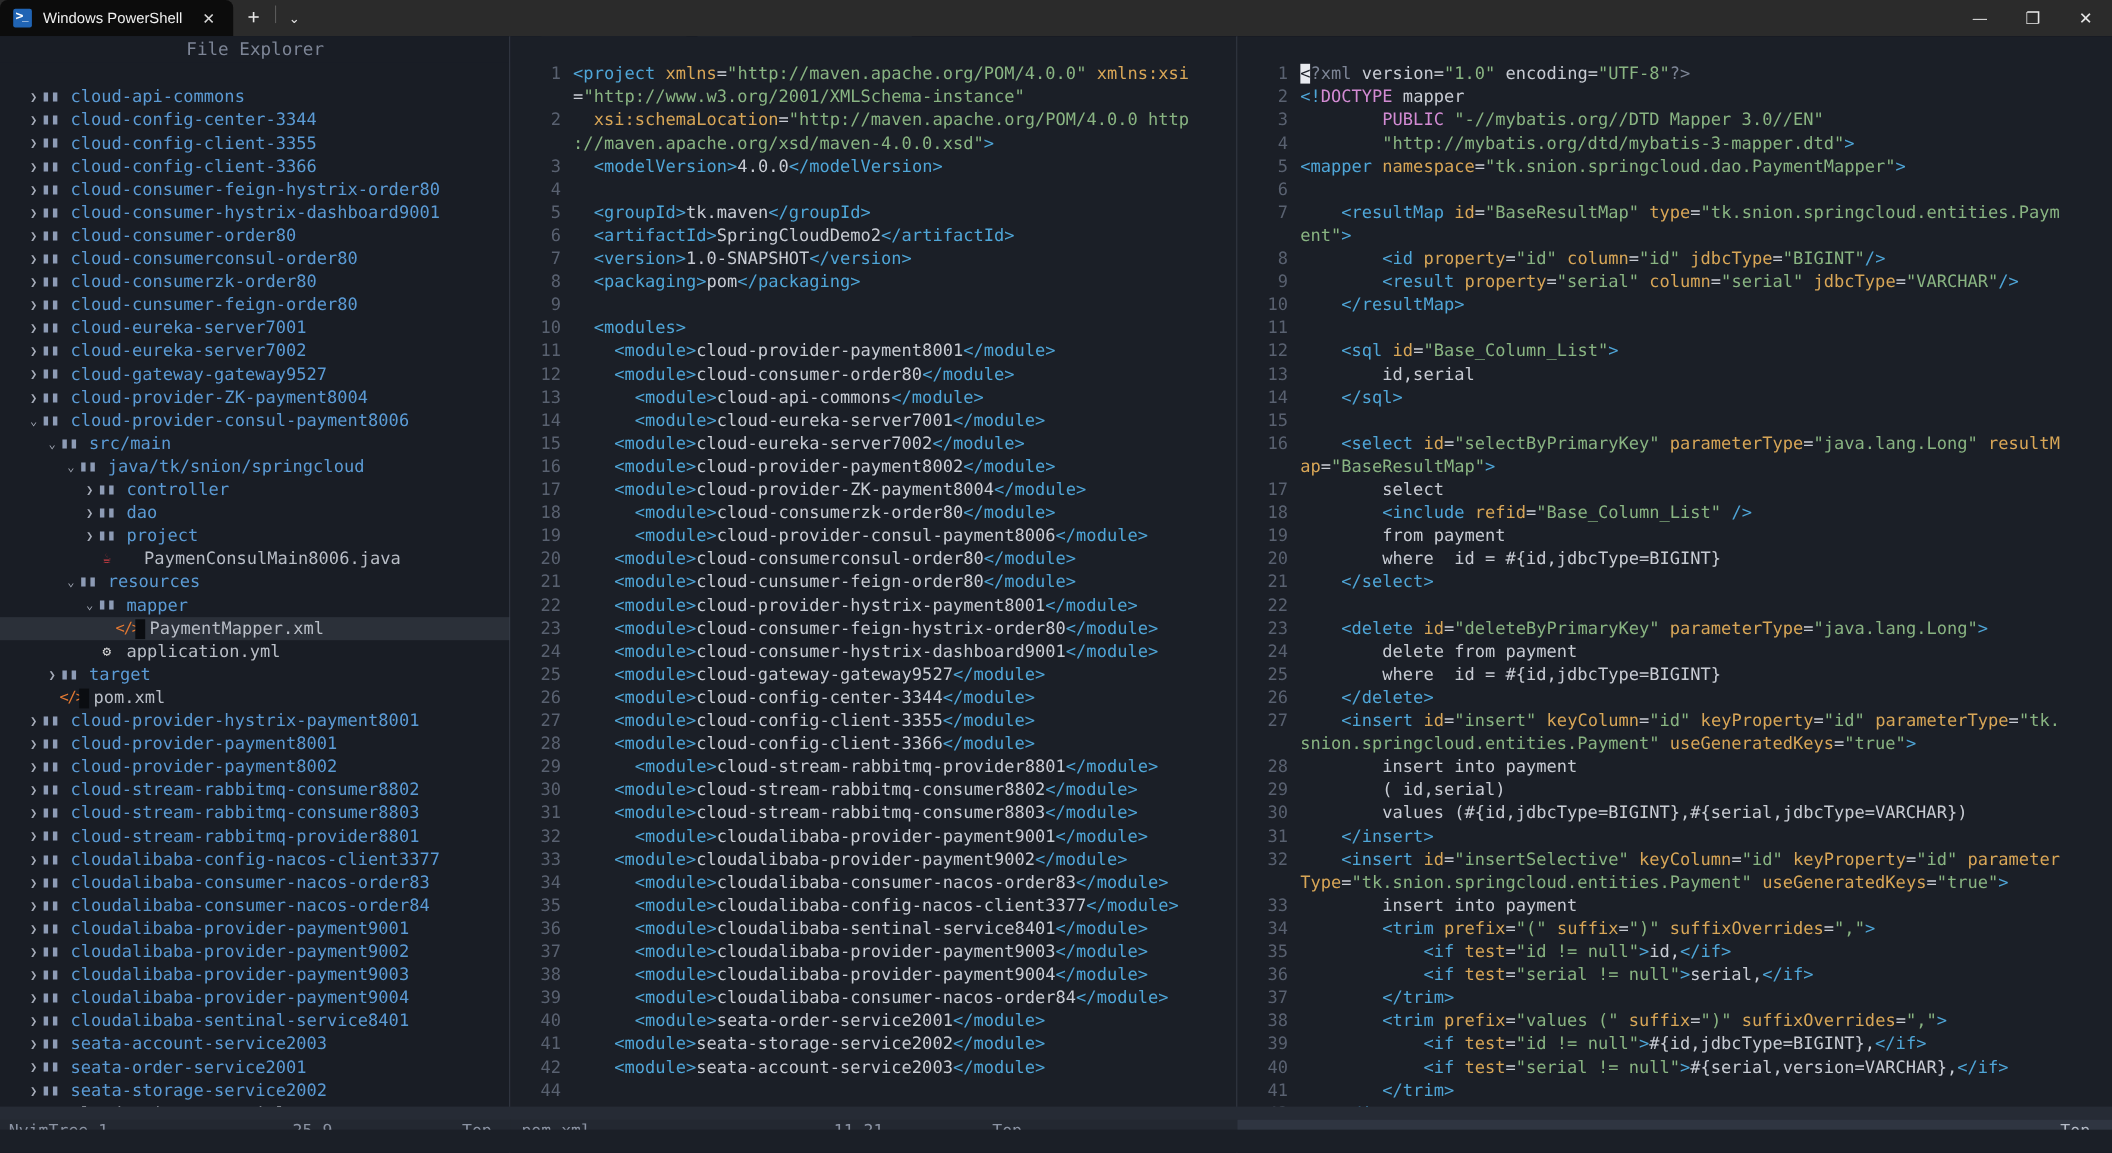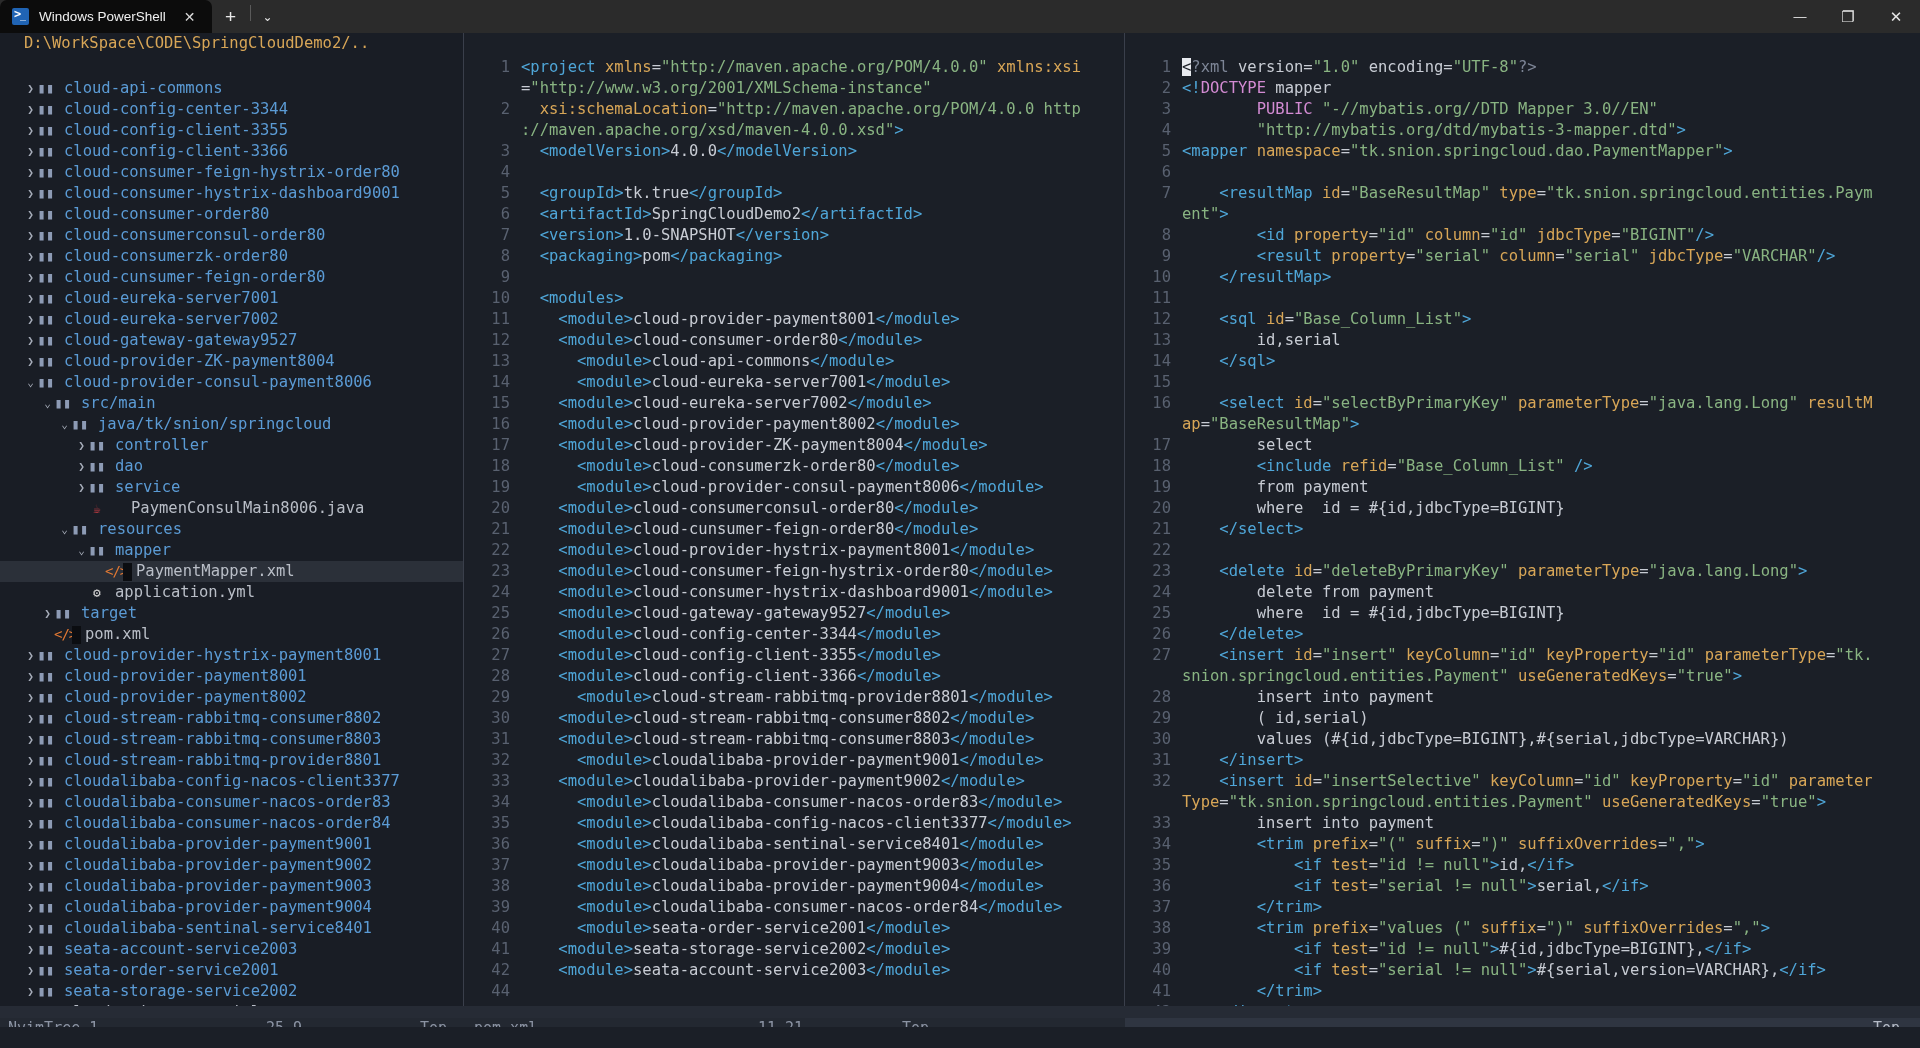--- a/index.html
+++ b/index.html
@@ -126,21 +126,21 @@
       <div class="tab-divider"></div>
       <div class="buftab active">
         <span class="xml-ic">&lt;/&gt;</span>
         <span>PaymentMapper…</span>
         <span class="buf-x">✕</span>
       </div>
       <div class="tabfill"></div>
     </div>
 
     <div class="pane pane-tree">
-      <div class="tree-root">D:\WorkSpace\CODE\SpringCloudDemo2/..</div>
+      <div class="tree-head">File Explorer</div>
       <div class="tree-rows" id="tree-rows">
           <div class="trow">
             <span style="display: inline-block; width: 24px; flex: 0 0 auto;"></span>
             <span class="arrow">❯</span>
             <span class="ficon ">▮▮</span>
             <span style="display: inline-block; width: 5px;"></span>
             <span class="tname dir" style="margin-left: 4px;">cloud-api-commons</span>
           </div>
           <div class="trow">
             <span style="display: inline-block; width: 24px; flex: 0 0 auto;"></span>
@@ -266,21 +266,21 @@
             <span class="arrow">❯</span>
             <span class="ficon ">▮▮</span>
             <span style="display: inline-block; width: 5px;"></span>
             <span class="tname dir" style="margin-left: 4px;">dao</span>
           </div>
           <div class="trow">
             <span style="display: inline-block; width: 75px; flex: 0 0 auto;"></span>
             <span class="arrow">❯</span>
             <span class="ficon ">▮▮</span>
             <span style="display: inline-block; width: 5px;"></span>
-            <span class="tname dir" style="margin-left: 4px;">service</span>
+            <span class="tname dir" style="margin-left: 4px;">project</span>
           </div>
           <div class="trow">
             <span style="display: inline-block; width: 75px; flex: 0 0 auto;"></span>
             <span class="arrow none">❯</span>
             <span class="ficon java">☕</span>
             <span style="display: inline-block; width: 5px;"></span>
             <span class="tname file" style="margin-left: 20px;">PaymenConsulMain8006.java</span>
           </div>
           <div class="trow">
             <span style="display: inline-block; width: 58px; flex: 0 0 auto;"></span>
@@ -455,21 +455,21 @@
     <div class="vsep" style="left:463px"></div>
 
     <div class="pane pane-mid">
       <div class="code" id="code-mid">
           <div class="cl"><span class="lno">1</span><span class="ctxt"><span class="tag">&lt;project </span><span class="att">xmlns</span><span class="txt">=</span><span class="str">"http://maven.apache.org/POM/4.0.0"</span><span class="txt"> </span><span class="att">xmlns:xsi</span></span></div>
           <div class="cl"><span class="lno blank">&nbsp;</span><span class="ctxt"><span class="txt">=</span><span class="str">"http://www.w3.org/2001/XMLSchema-instance"</span></span></div>
           <div class="cl"><span class="lno">2</span><span class="ctxt"><span class="txt">  </span><span class="att">xsi:schemaLocation</span><span class="txt">=</span><span class="str">"http://maven.apache.org/POM/4.0.0 http</span></span></div>
           <div class="cl"><span class="lno blank">&nbsp;</span><span class="ctxt"><span class="str">://maven.apache.org/xsd/maven-4.0.0.xsd"</span><span class="tag">&gt;</span></span></div>
           <div class="cl"><span class="lno">3</span><span class="ctxt"><span class="txt">  </span><span class="tag">&lt;modelVersion&gt;</span><span class="txt">4.0.0</span><span class="tag">&lt;/modelVersion&gt;</span></span></div>
           <div class="cl"><span class="lno">4</span><span class="ctxt">&nbsp;</span></div>
-          <div class="cl"><span class="lno">5</span><span class="ctxt"><span class="txt">  </span><span class="tag">&lt;groupId&gt;</span><span class="txt">tk.true</span><span class="tag">&lt;/groupId&gt;</span></span></div>
+          <div class="cl"><span class="lno">5</span><span class="ctxt"><span class="txt">  </span><span class="tag">&lt;groupId&gt;</span><span class="txt">tk.maven</span><span class="tag">&lt;/groupId&gt;</span></span></div>
           <div class="cl"><span class="lno">6</span><span class="ctxt"><span class="txt">  </span><span class="tag">&lt;artifactId&gt;</span><span class="txt">SpringCloudDemo2</span><span class="tag">&lt;/artifactId&gt;</span></span></div>
           <div class="cl"><span class="lno">7</span><span class="ctxt"><span class="txt">  </span><span class="tag">&lt;version&gt;</span><span class="txt">1.0-SNAPSHOT</span><span class="tag">&lt;/version&gt;</span></span></div>
           <div class="cl"><span class="lno">8</span><span class="ctxt"><span class="txt">  </span><span class="tag">&lt;packaging&gt;</span><span class="txt">pom</span><span class="tag">&lt;/packaging&gt;</span></span></div>
           <div class="cl"><span class="lno">9</span><span class="ctxt">&nbsp;</span></div>
           <div class="cl"><span class="lno">10</span><span class="ctxt"><span class="txt">  </span><span class="tag">&lt;modules&gt;</span></span></div>
           <div class="cl"><span class="lno">11</span><span class="ctxt"><span class="txt">    </span><span class="tag">&lt;module&gt;</span><span class="txt">cloud-provider-payment8001</span><span class="tag">&lt;/module&gt;</span></span></div>
           <div class="cl"><span class="lno">12</span><span class="ctxt"><span class="txt">    </span><span class="tag">&lt;module&gt;</span><span class="txt">cloud-consumer-order80</span><span class="tag">&lt;/module&gt;</span></span></div>
           <div class="cl"><span class="lno">13</span><span class="ctxt"><span class="txt">      </span><span class="tag">&lt;module&gt;</span><span class="txt">cloud-api-commons</span><span class="tag">&lt;/module&gt;</span></span></div>
           <div class="cl"><span class="lno">14</span><span class="ctxt"><span class="txt">      </span><span class="tag">&lt;module&gt;</span><span class="txt">cloud-eureka-server7001</span><span class="tag">&lt;/module&gt;</span></span></div>
           <div class="cl"><span class="lno">15</span><span class="ctxt"><span class="txt">    </span><span class="tag">&lt;module&gt;</span><span class="txt">cloud-eureka-server7002</span><span class="tag">&lt;/module&gt;</span></span></div>

